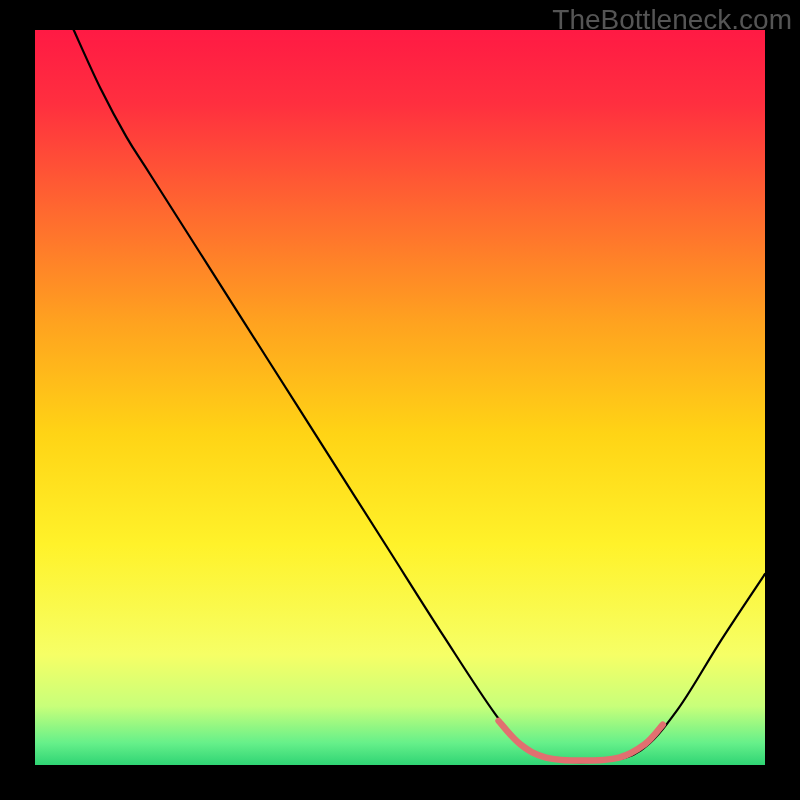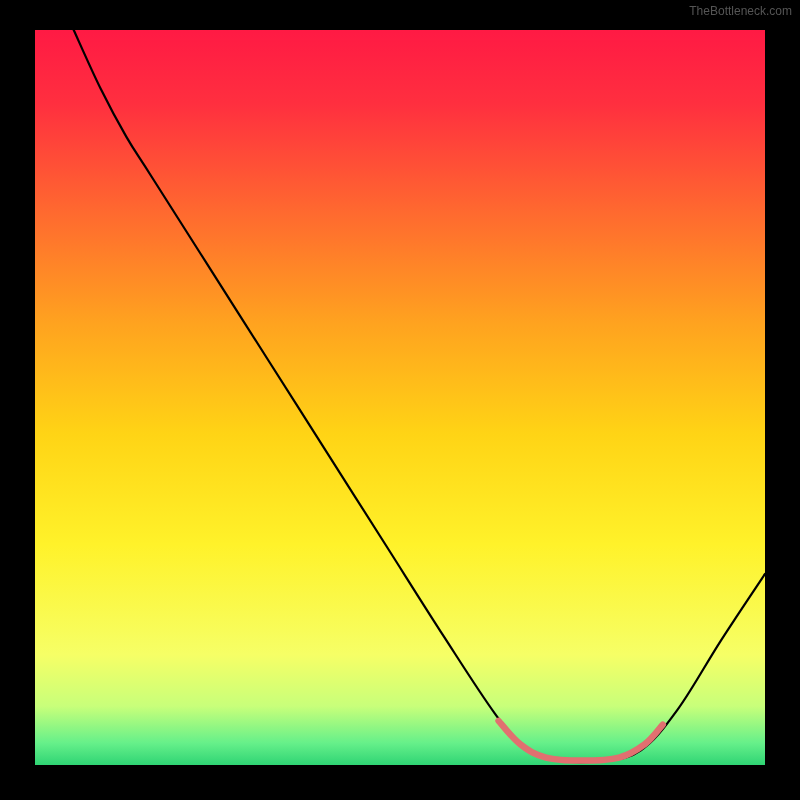--- a/index.html
+++ b/index.html
@@ -14,21 +14,21 @@
   .chart-container {
     width: 800px;
     height: 800px;
     position: relative;
   }
   .watermark {
     position: absolute;
     top: 4px;
     right: 8px;
     color: #555;
-    font-size: 12px;
+    font-size: 28px;
     font-weight: 500;
     z-index: 10;
   }
   svg {
     display: block;
   }
 </style>
 </head>
 <body>
 

